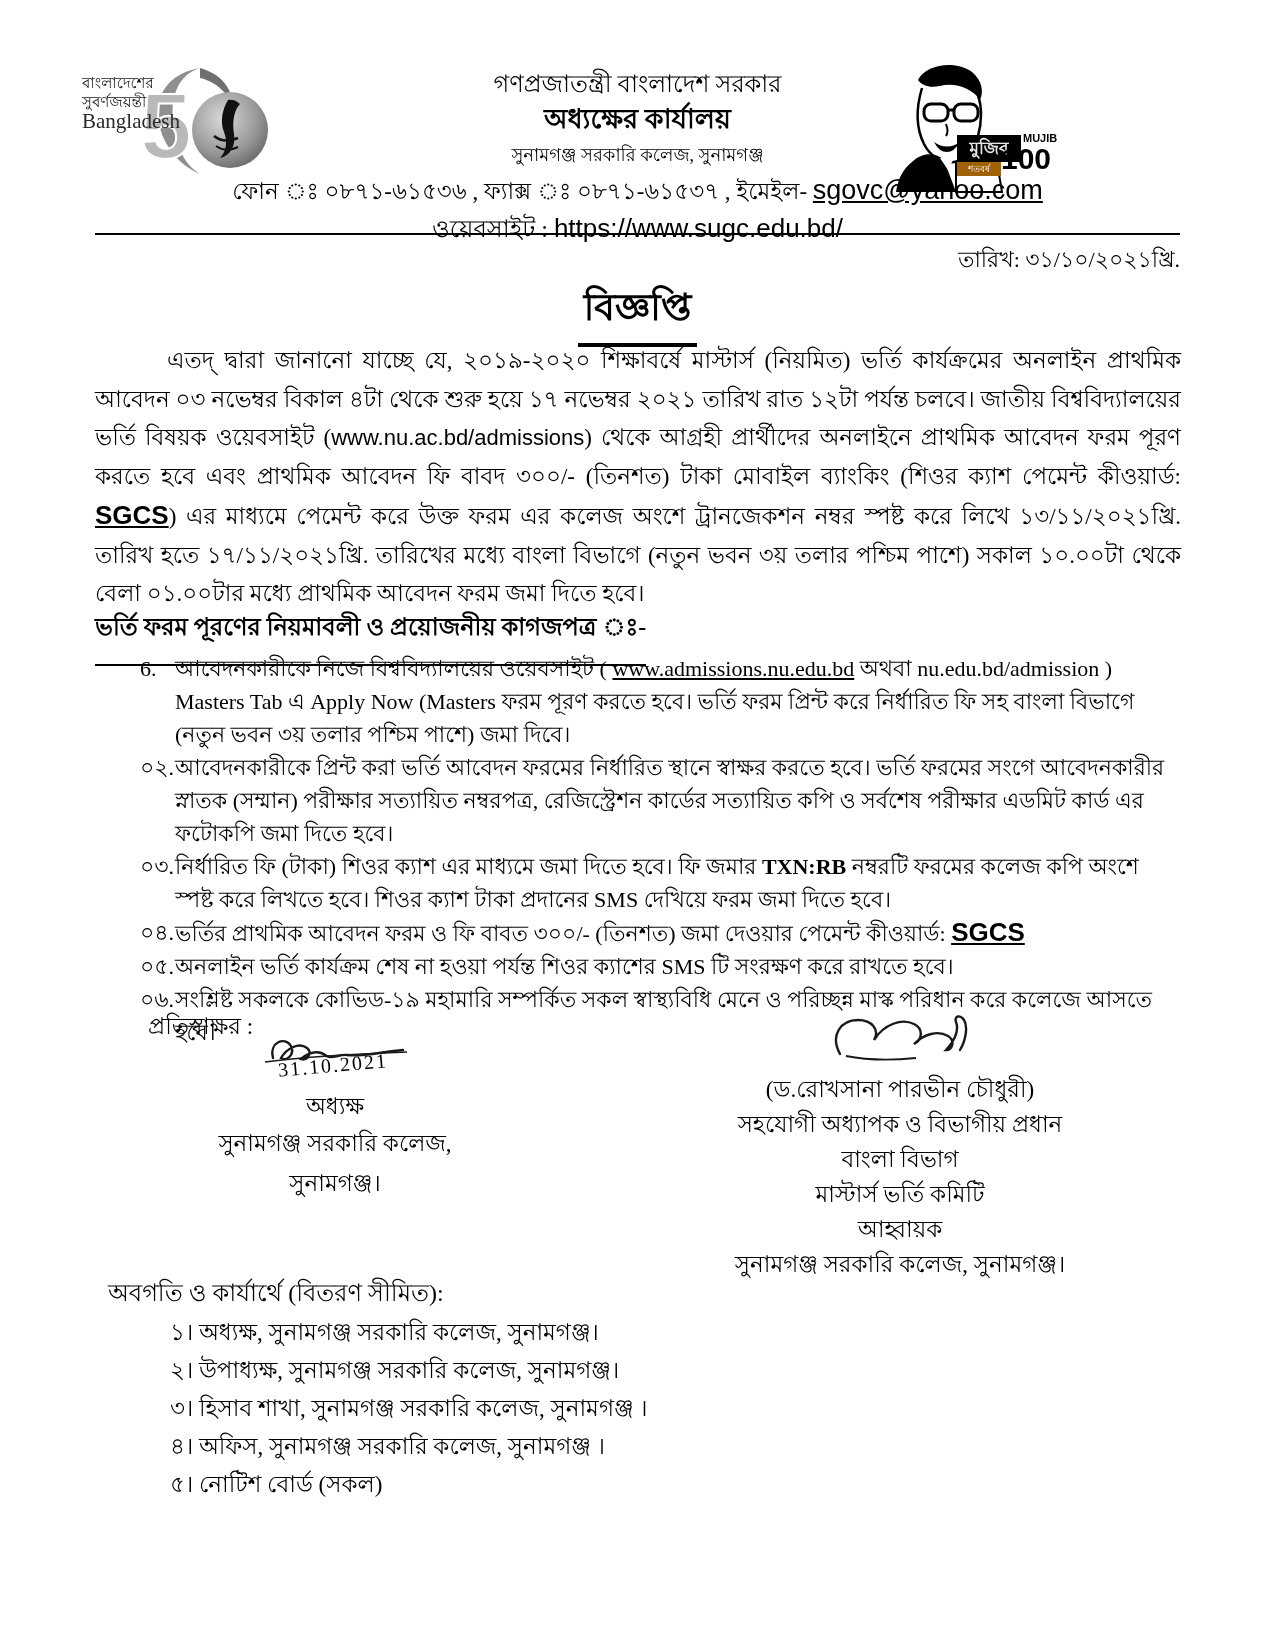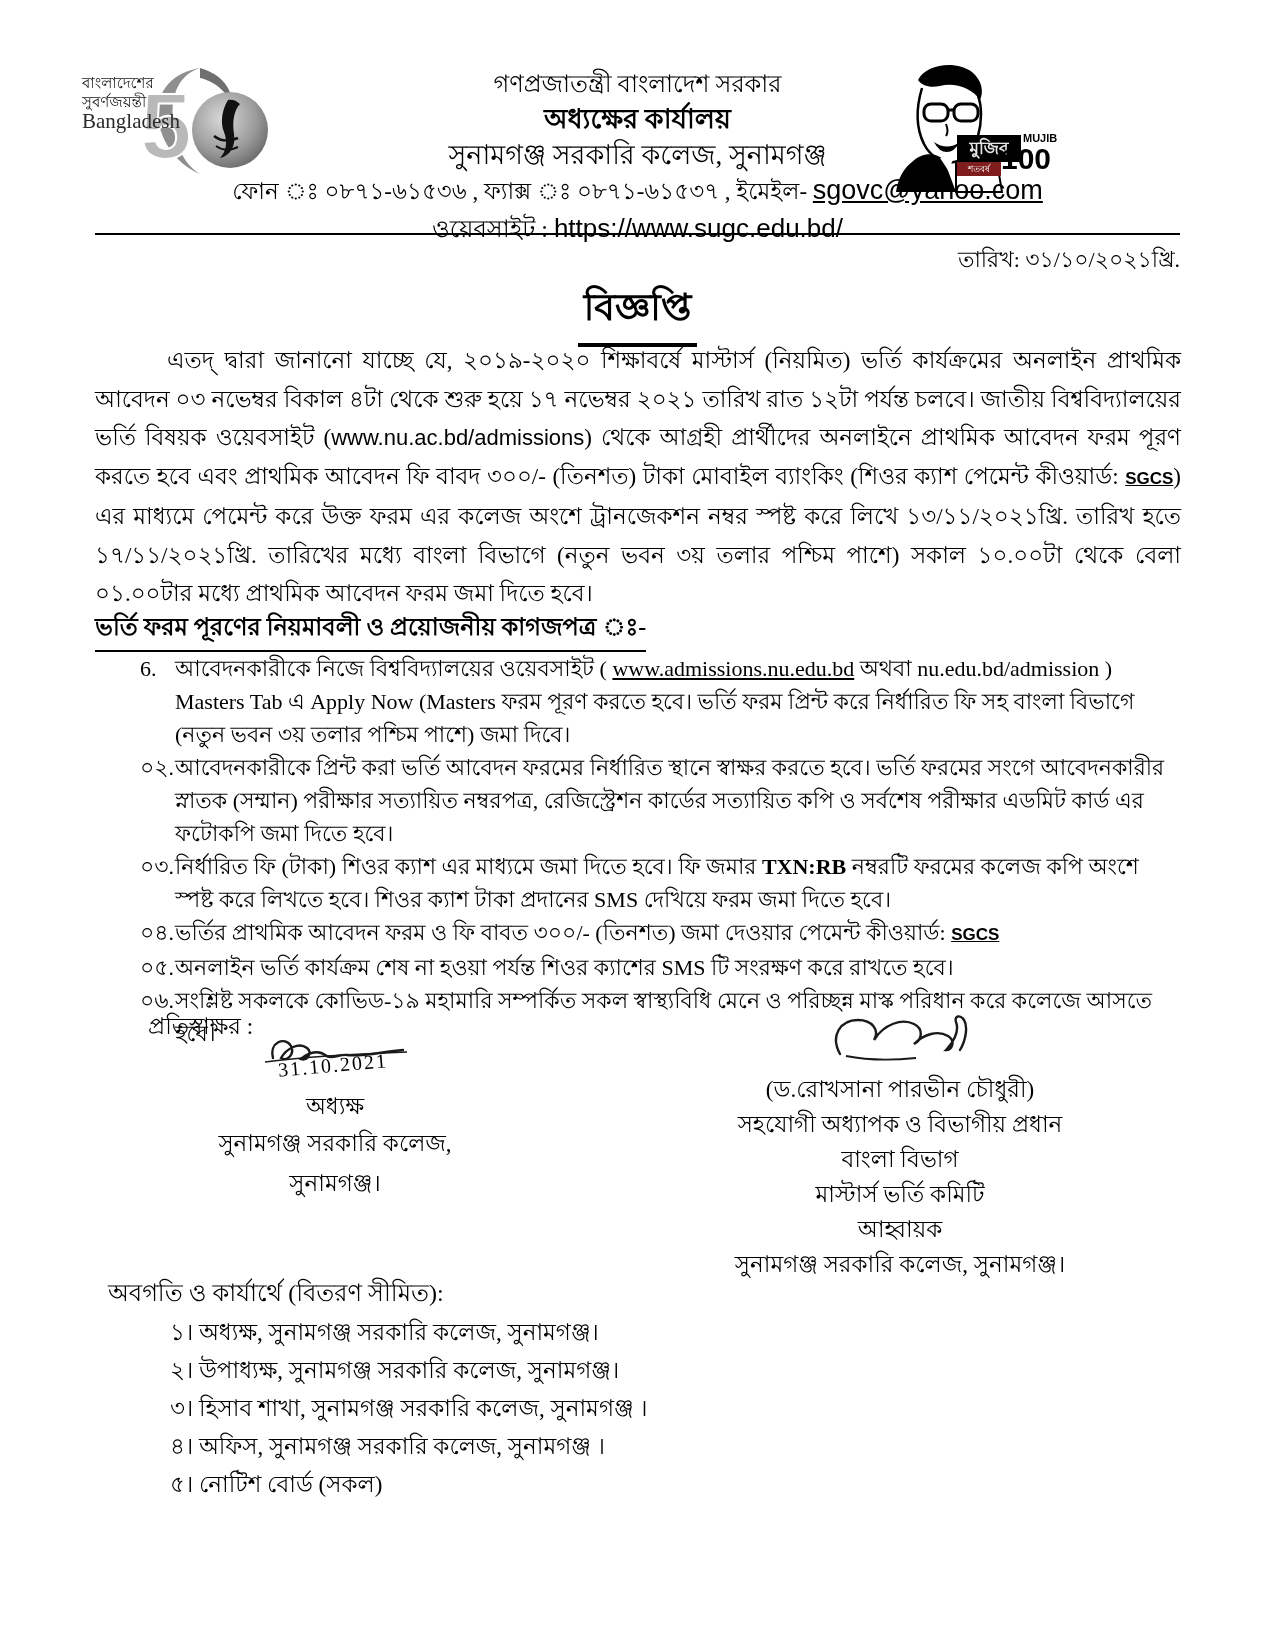--- a/index.html
+++ b/index.html
@@ -5,59 +5,59 @@
   html,body{margin:0;padding:0;background:#e8e8e8;}
   .page{
     width:1275px;height:1650px;position:relative;background:#ffffff;
     font-family:"Liberation Serif",serif;color:#000;overflow:hidden;
   }
   
   .hdr{position:relative;height:235px;}
   .hdr-center{position:absolute;left:0;right:0;top:68px;text-align:center;}
   .govt-line{font-size:24px;line-height:32px;}
   .office-line{font-size:27px;font-weight:bold;line-height:38px;}
-  .college-line{font-size:27px;line-height:34px;}
+  .college-line{font-size:18px;line-height:34px;}
   .contact-line{font-size:23px;line-height:36px;}
   .email{font-family:"Liberation Sans",sans-serif;font-size:27px;text-decoration:underline;color:#000;cursor:pointer;}
   .web-line{font-size:24px;line-height:36px;}
   .url{font-family:"Liberation Sans",sans-serif;font-size:26px;color:#000;}
   .rule-line{position:absolute;left:95px;right:95px;top:233px;border-top:2px solid #000;}
   
   .logo50{position:absolute;left:82px;top:66px;width:195px;height:115px;}
   .logo50 svg{position:absolute;left:0;top:0;}
   .logo50-text{position:absolute;left:0;top:8px;font-size:15px;line-height:19px;color:#1a1a1a;}
   .logo50-text .en{font-size:21px;color:#2a2a2a;font-family:"Liberation Serif",serif;}
   
   .mujib{position:absolute;right:225px;top:58px;width:190px;height:135px;}
   .mujib svg{position:absolute;left:0;top:0;}
   .mujib-box{position:absolute;left:97px;top:77px;width:64px;height:27px;background:#000;color:#e5e5e5;
     text-align:center;font-size:17px;font-weight:bold;line-height:27px;}
-  .mujib-sub{position:absolute;left:97px;top:104px;width:44px;height:14px;background:#7f1d1d;color:#fff;
+  .mujib-sub{position:absolute;left:97px;top:104px;width:44px;height:14px;background:#a16207;color:#fff;
     text-align:center;font-size:9px;line-height:14px;}
   .mujib-en{position:absolute;left:163px;top:75px;font-family:"Liberation Sans",sans-serif;
     font-weight:bold;font-size:11px;line-height:11px;}
   .mujib-100{position:absolute;left:141px;top:86px;font-family:"Liberation Sans",sans-serif;
     font-weight:bold;font-size:30px;line-height:30px;}
   
   .date-line{position:absolute;right:95px;top:242px;font-size:22px;}
   .title-wrap{position:absolute;left:0;right:0;top:278px;text-align:center;}
   .notice-title{display:inline-block;font-size:37px;font-weight:bold;margin:0;
     border-bottom:4px solid #000;padding:0 6px 2px 6px;}
   
   .intro{position:absolute;left:95px;width:1086px;top:342px;margin:0;font-size:23px;
     line-height:38.5px;text-align:justify;text-indent:72px;}
   .s-sans{font-family:"Liberation Sans",sans-serif;font-size:22px;}
   .s-serif{font-family:"Liberation Serif",serif;}
   .s-serif-bold{font-family:"Liberation Serif",serif;font-weight:bold;}
   .s-serif-underline{font-family:"Liberation Serif",serif;text-decoration:underline;}
-  .s-bold-underline{font-family:"Liberation Sans",sans-serif;font-weight:bold;text-decoration:underline;font-size:17px;}
+  .s-bold-underline{font-family:"Liberation Sans",sans-serif;font-weight:bold;text-decoration:underline;font-size:26px;}
   
   .rules-head-wrap{position:absolute;left:95px;top:608px;}
   .rules-head{display:inline-block;font-size:24px;font-weight:bold;margin:0;
-    border-bottom:2px solid #000;padding-bottom:2px;}
+    border-bottom:2px solid #000;padding-bottom:16px;}
   .rules{position:absolute;left:95px;width:1086px;top:652px;font-size:22px;line-height:33px;}
   .rule{position:relative;margin-left:45px;padding-left:35px;text-align:left;}
   .rule-num{position:absolute;left:0;top:0;}
   
   .sigs{position:absolute;left:0;right:0;top:1000px;height:270px;}
   .countersign{position:absolute;left:148px;top:8px;font-size:23px;}
   .sig-left{position:absolute;left:170px;top:28px;width:330px;text-align:center;}
   .sig-left .sig-img{position:relative;height:62px;}
   .sig-date{display:inline-block;transform:rotate(-5deg);font-size:20px;letter-spacing:2px;
     position:absolute;left:108px;top:26px;}

